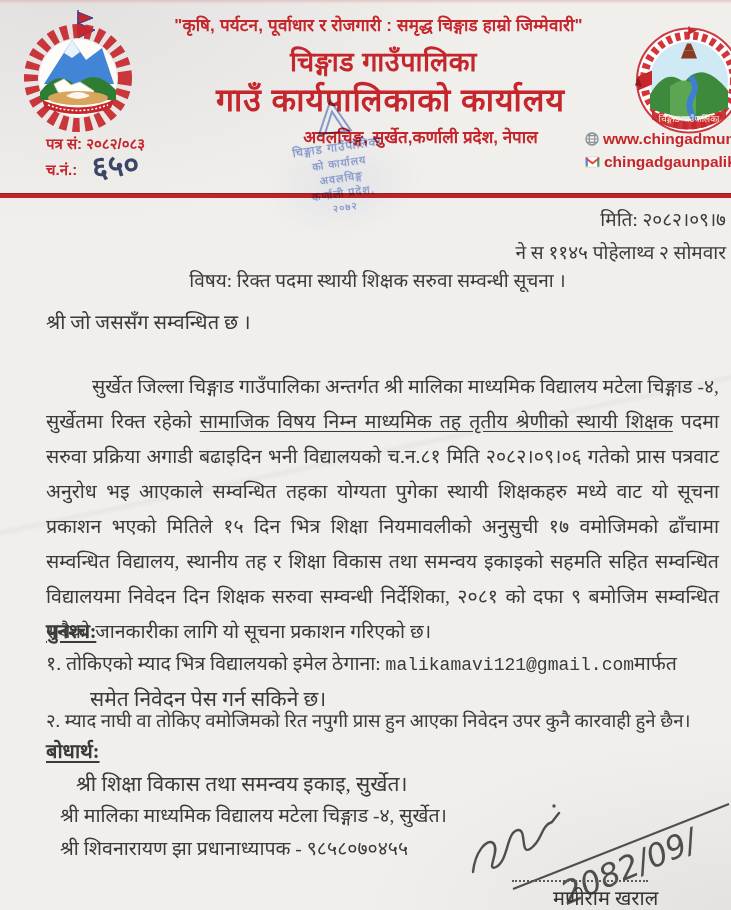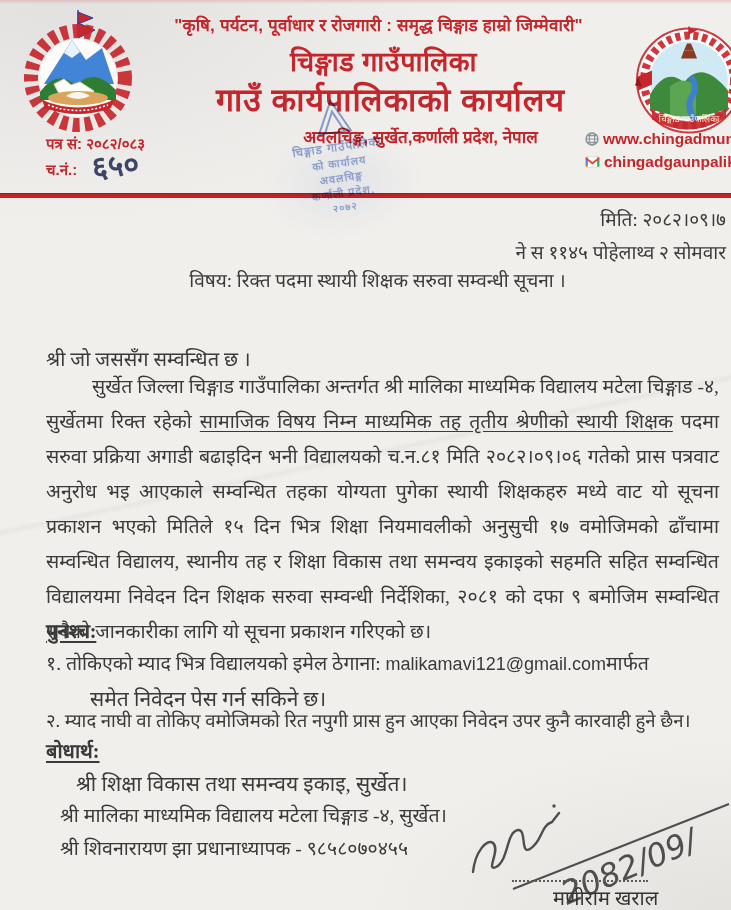--- a/index.html
+++ b/index.html
@@ -39,34 +39,34 @@
     color:#4a6dc4;opacity:.62;text-align:center;z-index:5;mix-blend-mode:multiply;
     font-family:"Liberation Sans",sans-serif;
     background:radial-gradient(55% 45% at 50% 55%, rgba(74,109,196,.13), rgba(74,109,196,0) 75%);}
   #stamp .s-line{text-shadow:0 0 1px rgba(74,109,196,.9);letter-spacing:1px;}
 
   #rule{top:193px;left:0;width:731px;height:4px;background:#bf2429;border-top:1px solid #942024;}
 
   #date-line{top:206px;right:5px;font-size:19px;}
   #ns-date-line{top:239px;right:5px;font-size:19px;text-align:center;}
   #subject{top:267px;transform:translateX(12px);font-size:19px;}
-  #salutation{top:308px;left:46px;font-size:20px;margin-top:37px;}
+  #salutation{top:308px;left:46px;font-size:20px;}
 
   #body-para{top:349px;left:46px;width:673px;font-size:19.5px;line-height:35px;
     text-align:justify;text-indent:46px;}
 
   #ps-heading{top:617px;left:46px;font-size:20px;font-weight:bold;}
   #ps-item1{top:649px;left:46px;font-size:19.5px;}
   #ps-item1-cont{top:684px;left:90px;font-size:21px;}
   #ps-item2{top:707px;left:46px;font-size:18.5px;}
   #cc-heading{top:737px;left:46px;font-size:20px;font-weight:bold;}
   #cc-1{top:769px;left:76px;font-size:21px;}
   #cc-2{top:801px;left:60px;font-size:19.5px;}
   #cc-3{top:834px;left:60px;font-size:19.5px;}
-  .latin{font-family:Liberation Sans, sans-serif;font-size:18px;}
+  .latin{font-family:Liberation Mono, monospace;font-size:18px;}
 
   #sig-svg{top:792px;left:455px;width:276px;height:120px;overflow:visible;}
   #sig-dots{top:878px;left:512px;width:136px;border-bottom:2px dotted #5a5a5a;height:2px;}
   #sig-name{top:884px;left:553px;font-size:20px;color:#333;}
 </style>
 </head>
 <body>
 
 <div class="page">
 

